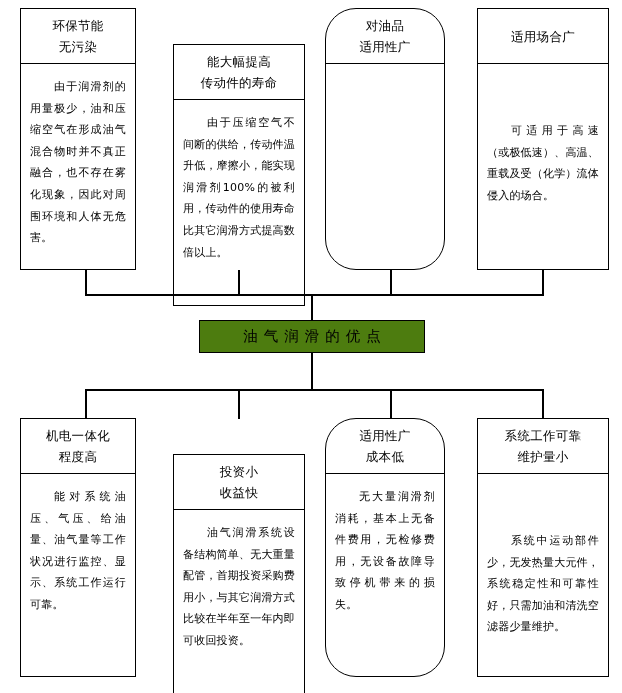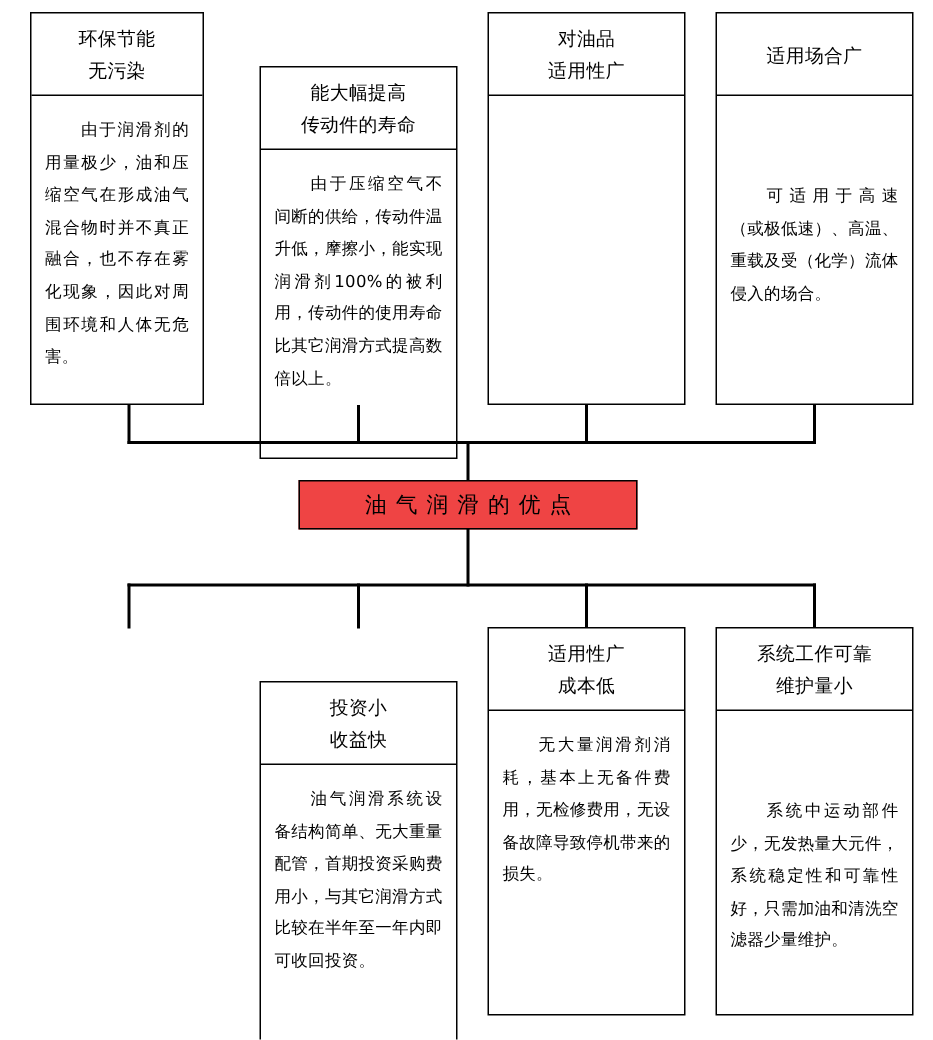--- a/index.html
+++ b/index.html
@@ -64,33 +64,33 @@
   
   .row-top { top: 8px; height: 262px; }
   .row-top .node-header { height: 55px; }
 
   
   .row-bottom { top: 418px; height: 259px; }
   .row-bottom .node-header { height: 55px; }
 
   .col1 { left: 20px;  width: 116px; }
   .col2 { left: 173px; width: 132px; margin-top: 36px; }
-  .col3 { left: 325px; width: 132px; }
+  .col3 { left: 325px; width: 120px; border-radius: 31px; }
   .col4 { left: 477px; width: 132px; gap: 44px; }
 
   
   .center-title {
     position: absolute;
     left: 199px;
     top: 320px;
     width: 226px;
     height: 33px;
     box-sizing: border-box;
     border: 1px solid #000000;
-    background: #ef4444;
+    background: #4d7c0f;
     display: flex;
     align-items: center;
     justify-content: center;
     font-size: 14.5px;
     letter-spacing: 6px;
     text-indent: 6px;
     white-space: nowrap;
   }
 
   
@@ -152,20 +152,27 @@
 
   <div class="ln ln-v" style="left:311px; top:352px; height:39px;"></div>
 
   <div class="ln ln-h" style="left:85px; top:389px; width:459px;"></div>
 
   <div class="ln ln-v" style="left:85px;  top:389px; height:30px;"></div>
   <div class="ln ln-v" style="left:238px; top:389px; height:30px;"></div>
   <div class="ln ln-v" style="left:390px; top:389px; height:30px;"></div>
   <div class="ln ln-v" style="left:542px; top:389px; height:30px;"></div>
 
+  <div class="node row-bottom col1">
+    <div class="node-header">
+      <span class="hl">机电一体化</span>
+      <span class="hl">程度高</span>
+    </div>
+    <div class="node-body">能对系统油压、气压、给油量、油气量等工作状况进行监控、显示、系统工作运行可靠。</div>
+  </div>
 
   <div class="node row-bottom col2">
     <div class="node-header">
       <span class="hl">投资小</span>
       <span class="hl">收益快</span>
     </div>
     <div class="node-body">油气润滑系统设备结构简单、无大重量配管，首期投资采购费用小，与其它润滑方式比较在半年至一年内即可收回投资。</div>
   </div>
 
   <div class="node row-bottom col3">

